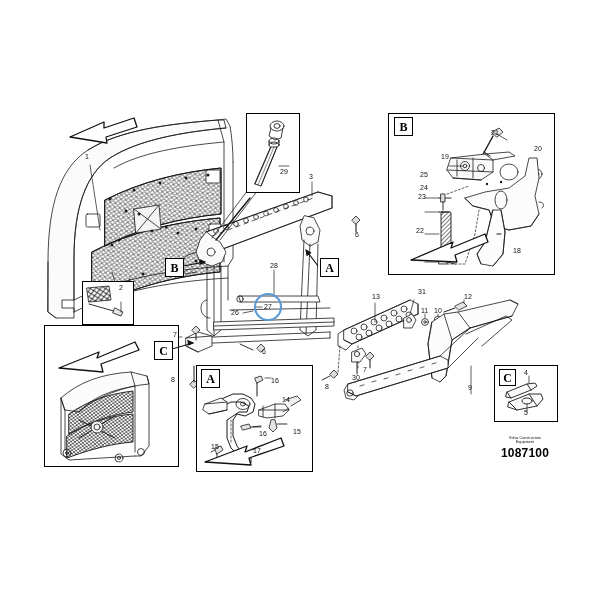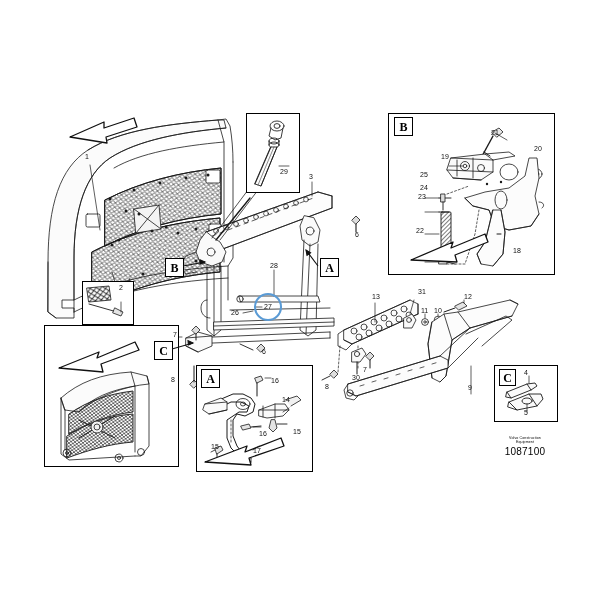--- a/index.html
+++ b/index.html
@@ -10,21 +10,21 @@
   .callout{position:absolute;font-size:7px;line-height:1;color:#111;
            font-family:"Liberation Sans", sans-serif;white-space:nowrap;}
   .boxlabel{position:absolute;border:1.3px solid #000;background:#fff;
             font-size:12px;font-weight:bold;line-height:1;
             display:flex;align-items:center;justify-content:center;
             font-family:"Liberation Serif", serif;}
   .panel{position:absolute;border:1.4px solid #000;background:#fff;}
   .inset{position:absolute;border:1.2px solid #000;background:#fff;}
   .brand{position:absolute;text-align:center;line-height:1.25;}
   .brand .b1{font-size:3.6px;letter-spacing:.1px;}
-  .brand .b2{font-size:10px;font-weight:normal;letter-spacing:.2px;margin-top:1px;}
+  .brand .b2{font-size:12px;font-weight:bold;letter-spacing:.2px;margin-top:1px;}
 </style>
 </head>
 <body>
 
 <div id="stage">
 
   <svg width="600" height="600" viewBox="0 0 600 600">
     <defs>
       <pattern id="mesh" width="5" height="4.4" patternUnits="userSpaceOnUse" patternTransform="rotate(8)">
         <path d="M0,2.2 l2.5,-2.2 l2.5,2.2 l-2.5,2.2 Z" fill="none" stroke="#3a3a3a" stroke-width="0.85"></path>

